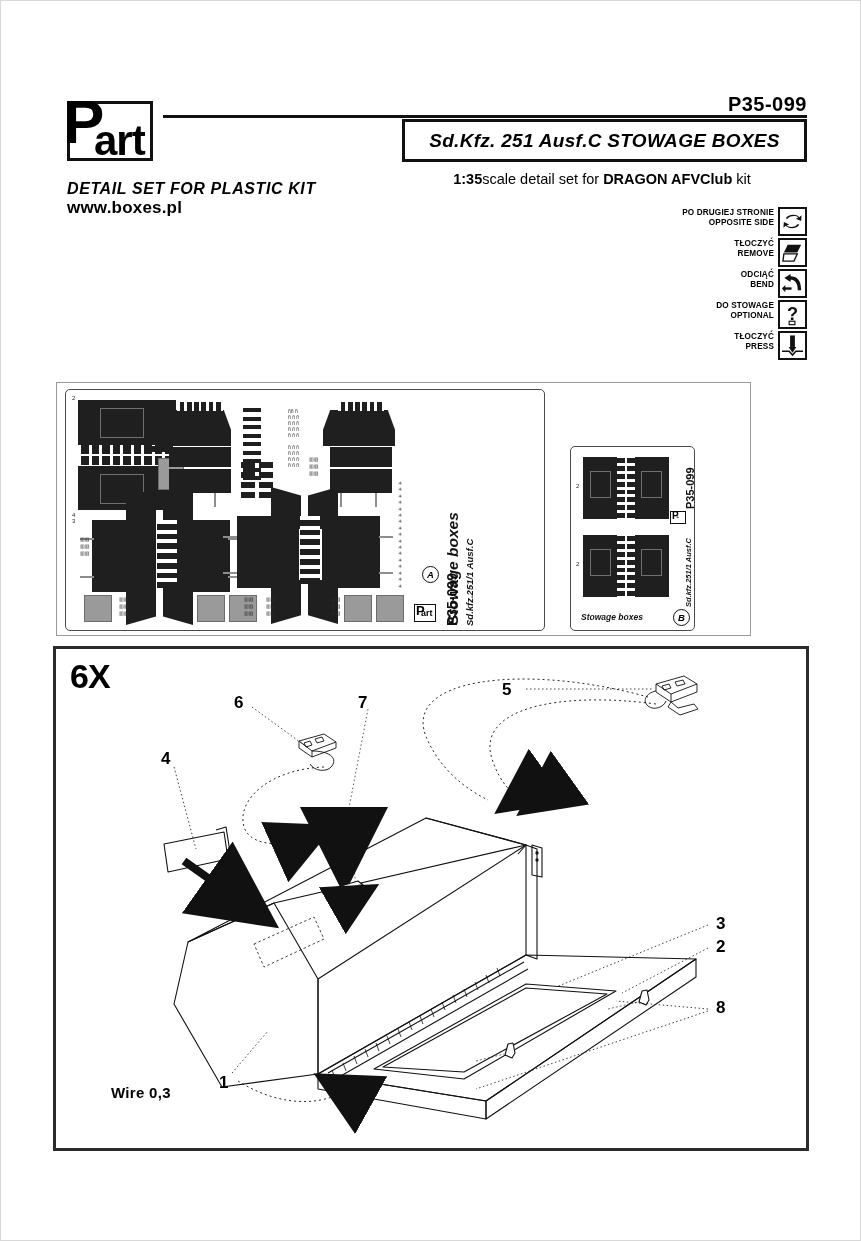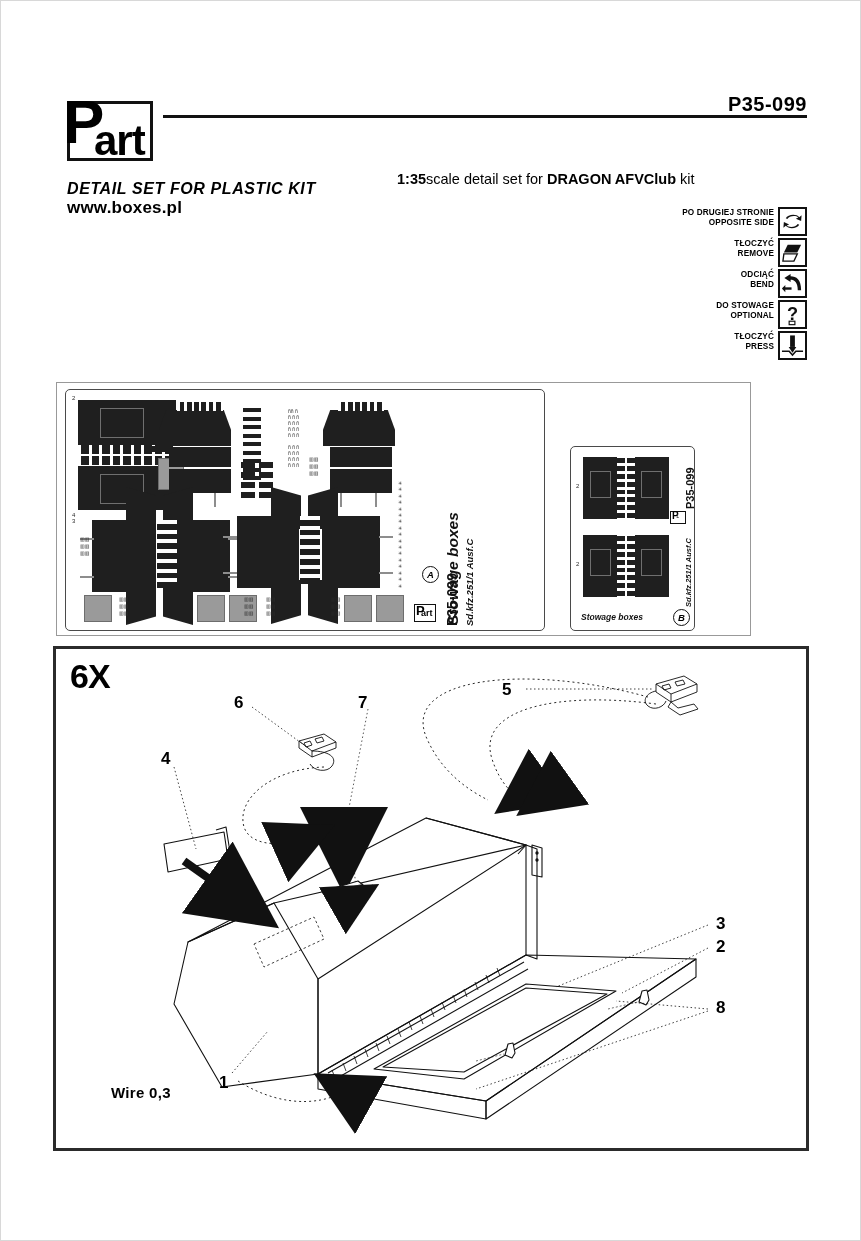--- a/index.html
+++ b/index.html
@@ -32,21 +32,21 @@
     letter-spacing:.2px;}
 
   .pnum{position:absolute;right:0px;top:0px;font-size:20px;font-weight:bold;letter-spacing:.5px;}
 
   .title-box{position:absolute;left:335px;top:26px;width:405px;height:43px;
     border:3px solid #111;box-sizing:border-box;background:#fff;}
   .title-box .t{position:absolute;left:0;right:0;top:8px;text-align:center;
     font-size:19px;font-weight:bold;font-style:italic;letter-spacing:.3px;
     font-family:"Liberation Sans",sans-serif;}
 
-  .scaleline{position:absolute;left:330px;top:78px;width:410px;text-align:left;
+  .scaleline{position:absolute;left:330px;top:78px;width:410px;text-align:center;
     font-size:14.5px;white-space:nowrap;}
   .scaleline b{font-weight:bold;}
 
   
   #legend{position:absolute;left:668px;top:206px;width:138px;height:157px;}
   .lg-row{position:relative;height:29px;margin-bottom:2px;}
   .lg-txt{position:absolute;right:33px;top:1px;text-align:right;
     font-size:8.2px;font-weight:bold;line-height:9.6px;letter-spacing:.15px;}
   .lg-ico{position:absolute;right:0;top:0;width:29px;height:29px;
     border:2px solid #111;box-sizing:border-box;background:#fff;
@@ -108,20 +108,23 @@
     </div>
 
     <div class="hline-top"></div>
 
 
     <div class="detail-set-en">DETAIL SET FOR PLASTIC KIT</div>
     <div class="website">www.boxes.pl</div>
 
     <div class="pnum">P35-099</div>
 
+    <div class="title-box">
+      <div class="t">Sd.Kfz. 251 Ausf.C   STOWAGE  BOXES</div>
+    </div>
 
     <div class="scaleline"><b>1:35</b><span>scale detail set for </span><b>DRAGON  AFVClub</b><span> kit</span></div>
   </div>
 
   <div id="legend">
 
     <div class="lg-row">
       <div class="lg-txt">
         <div>PO DRUGIEJ STRONIE</div>
         <div>OPPOSITE SIDE</div>

